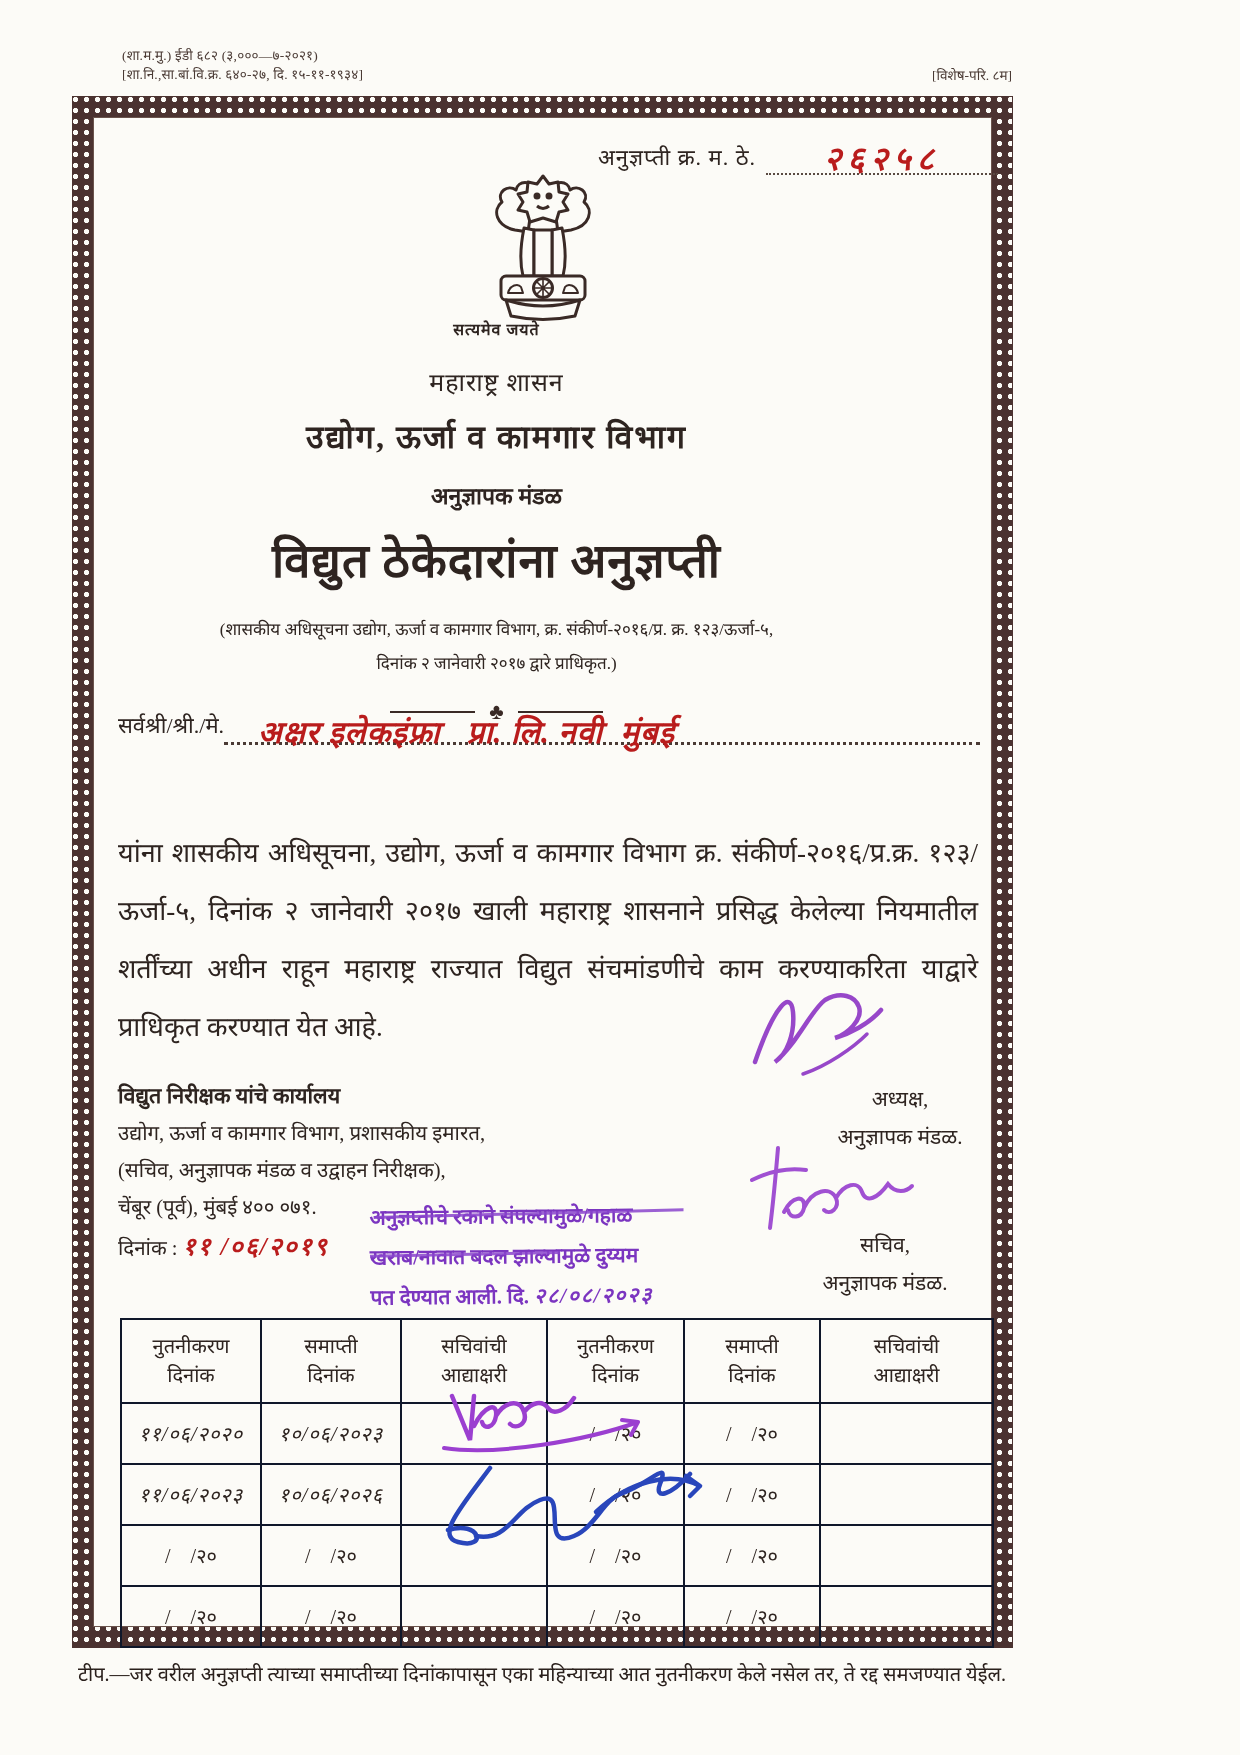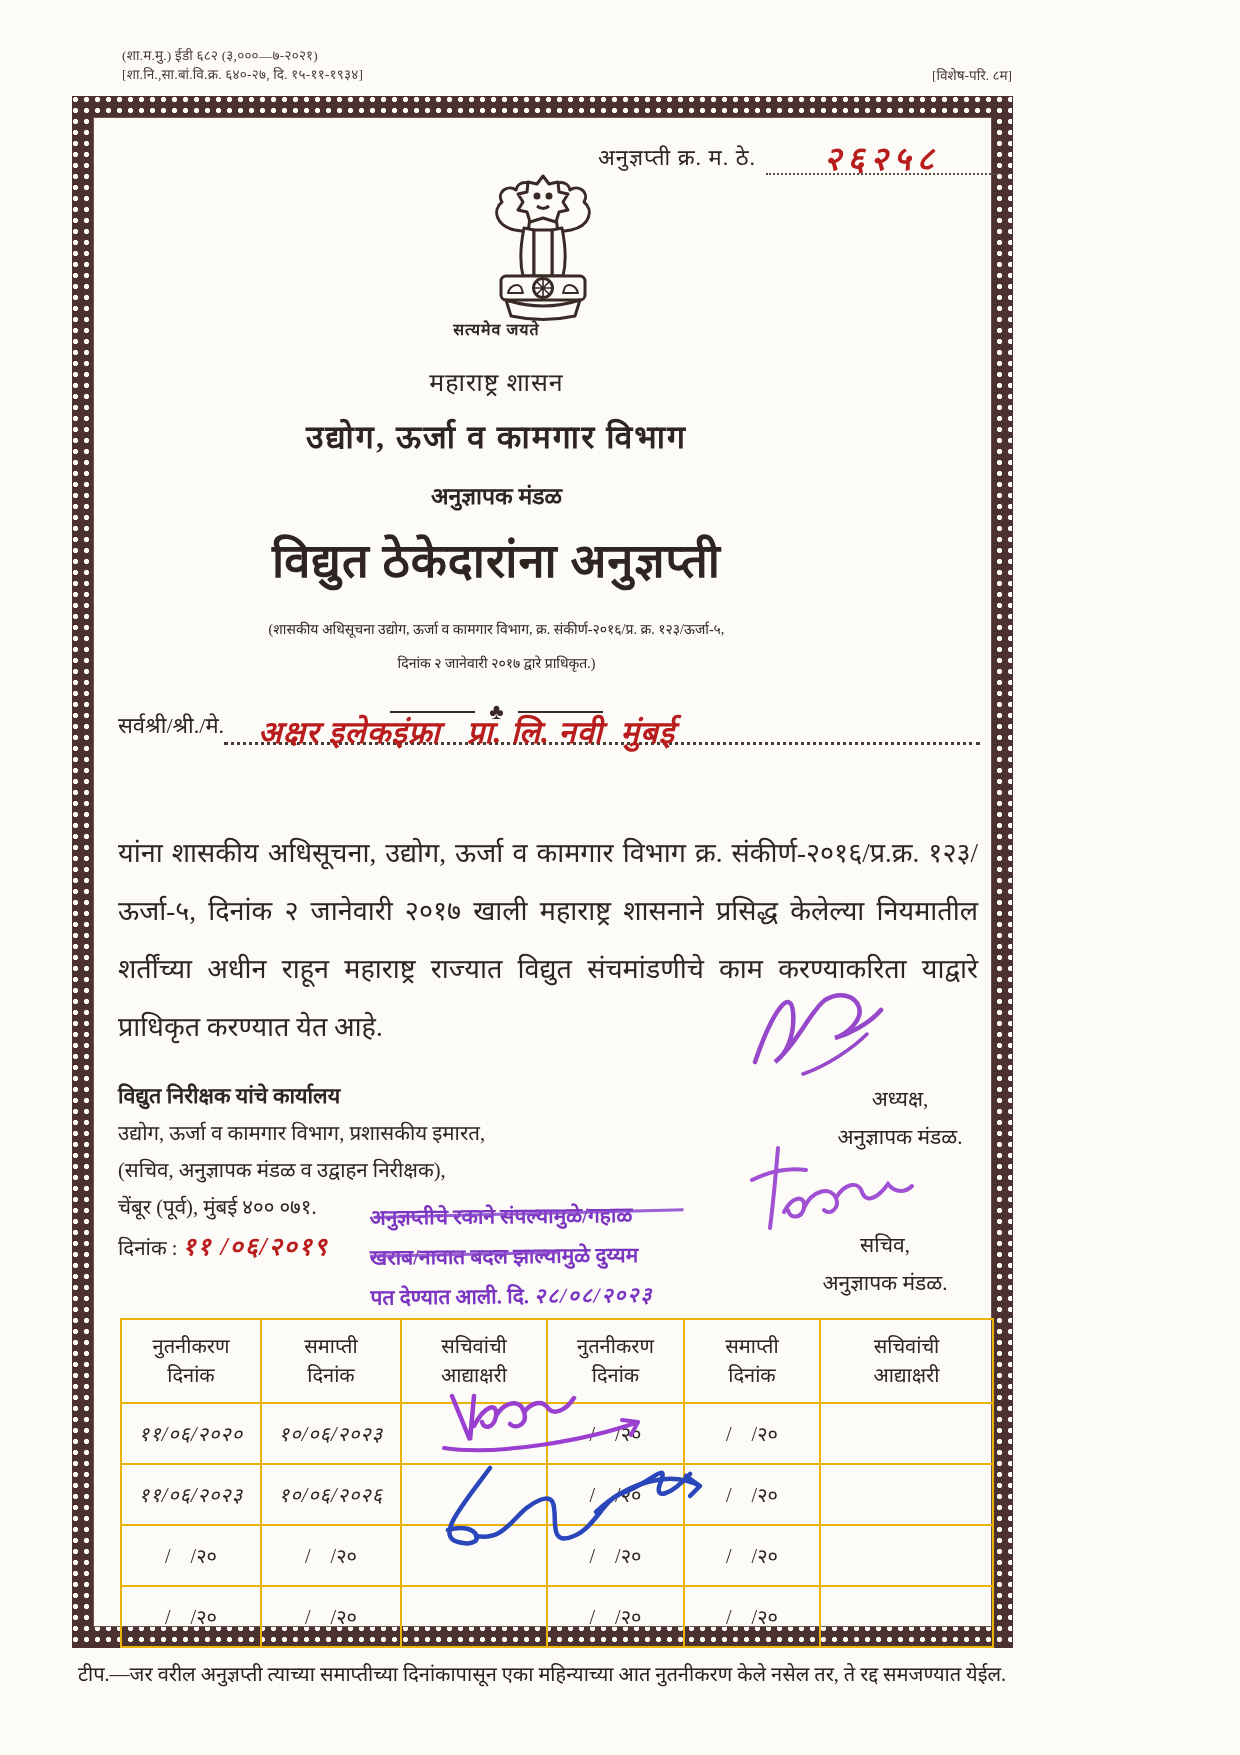--- a/index.html
+++ b/index.html
@@ -32,21 +32,21 @@
   .licnum .value{font-size:33px;font-weight:bold;letter-spacing:6px;position:relative;top:7px;}
   
   .emblem{position:absolute;left:463px;top:170px;width:160px;height:152px;}
   
   .center-col{position:absolute;left:95px;top:318px;width:803px;text-align:center;}
   .motto{font-size:16px;font-weight:bold;letter-spacing:1px;}
   .gov{font-size:25px;font-weight:normal;margin-top:24px;letter-spacing:1px;}
   .dept{font-size:32px;font-weight:bold;margin-top:16px;letter-spacing:2px;}
   .board{font-size:23px;font-weight:bold;margin-top:22px;}
   .doc-title{font-size:47px;font-weight:bold;margin-top:16px;letter-spacing:1px;}
-  .notif{font-size:14px;margin-top:22px;line-height:34px;}
+  .notif{font-size:17px;margin-top:22px;line-height:34px;}
   .divider{margin-top:18px;font-size:22px;color:#3a2a26;display:flex;align-items:center;justify-content:center;gap:14px;}
   .divider .rule{display:inline-block;width:85px;border-top:2px solid #3a2a26;}
   
   .grantee{position:absolute;left:118px;top:700px;width:862px;display:flex;align-items:flex-end;}
   .grantee .label{font-size:22px;white-space:nowrap;padding-bottom:6px;}
   .grantee .dotted{flex:1;border-bottom:3px dotted #4a3a34;text-align:left;padding-left:34px;}
   .grantee .value{font-size:31px;font-weight:bold;position:relative;top:10px;letter-spacing:1px;}
   
   .body-par{position:absolute;left:118px;top:824px;width:860px;font-size:27px;line-height:58px;text-align:justify;}
   
@@ -60,21 +60,21 @@
   .office .dateline{margin-top:2px;}
   .office .datev{font-size:25px;font-weight:bold;letter-spacing:2px;}
   
   .stamp{position:absolute;left:370px;top:1196px;width:345px;font-size:21px;font-weight:bold;line-height:40px;color:#7b35c0;transform:rotate(-.6deg);}
   .stamp .strike1,.stamp .strike2{position:absolute;height:3px;background:#8a44cc;opacity:.85;}
   .stamp .strike1{left:4px;top:16px;width:310px;transform:rotate(-.8deg);}
   .stamp .strike2{left:0;top:56px;width:190px;transform:rotate(-.5deg);}
   .stamp .datev{font-style:italic;letter-spacing:2px;}
   
   table.renew{position:absolute;left:120px;top:1318px;width:872px;border-collapse:collapse;table-layout:fixed;}
-  table.renew td,table.renew th{border:2px solid #eab308;font-weight:normal;text-align:center;vertical-align:middle;font-size:20px;color:#2e2420;}
+  table.renew td,table.renew th{border:2px solid #0f172a;font-weight:normal;text-align:center;vertical-align:middle;font-size:20px;color:#2e2420;}
   table.renew th{height:80px;line-height:29px;}
   table.renew td{height:57px;}
   td.hand-blue{font-size:24px;font-weight:bold;color:#2a47c0;font-style:italic;letter-spacing:1px;}
   
   .sig-row1{position:absolute;left:438px;top:1378px;width:235px;height:85px;}
   .sig-row2{position:absolute;left:418px;top:1440px;width:300px;height:125px;}
   
   .footnote{position:absolute;left:78px;top:1660px;width:1092px;font-size:20px;color:#2a201c;}
   svg{display:block;}
 </style>

